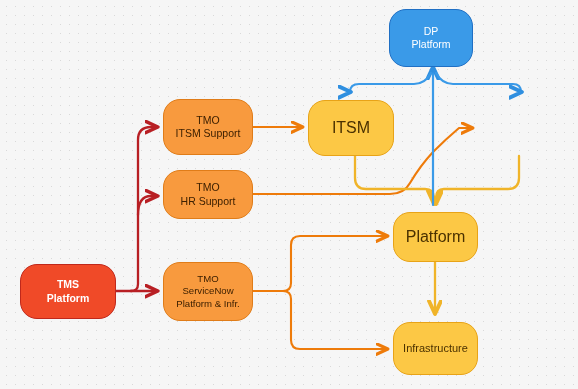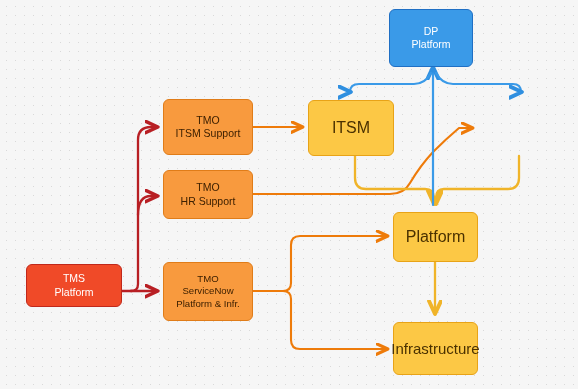--- a/index.html
+++ b/index.html
@@ -18,21 +18,21 @@
     background-position:2px 2px;
   }
   #edges{position:absolute;left:0;top:0;width:578px;height:389px;}
   .node{
     position:absolute;
     box-sizing:border-box;
     display:flex;
     flex-direction:column;
     align-items:center;
     justify-content:center;
-    border-radius:6px;
+    border-radius:17px;
     border-width:1.6px;
     border-style:solid;
     text-align:right;
     line-height:1.28;
     z-index:3;
   }
   .node .ln{display:block;white-space:nowrap;}
   .n-red{background:#f04a28;border-color:#c0281b;color:#ffffff;font-size:10.5px;}
   .n-orange{background:#f89a3e;border-color:#e07c18;color:#3d2000;font-size:10.5px;}
   .n-gold{background:#fcc845;border-color:#e8a317;color:#4a3100;font-size:16px;}
@@ -95,21 +95,21 @@
     <g fill="none" stroke="#3a9ae8" stroke-width="2.2" stroke-linecap="round" stroke-linejoin="round">
 
       <path d="M433,205 L433,80 Q433,70 433,68" marker-end="url(#ah-blue)"></path>
 
       <path d="M431,73 Q425,84 414,84 L359,84 Q350,84 350,92 L350,92" marker-end="url(#ah-blue)"></path>
 
       <path d="M436,73 Q442,84 453,84 L513,84 Q521,84 521,92 L521,92" marker-end="url(#ah-blue)"></path>
     </g>
   </svg>
 
-  <div class="node n-red" style="left:26px;top:264px;width:96px;height:43px;">
+  <div class="node n-red" style="left:20px;top:264px;width:96px;height:55px;font-weight:bold;">
     <span class="ln">TMS</span>
     <span class="ln">Platform</span>
   </div>
 
   <div class="node n-orange" style="left:163px;top:99px;width:90px;height:56px;">
     <span class="ln">TMO</span>
     <span class="ln">ITSM Support</span>
   </div>
 
   <div class="node n-orange" style="left:163px;top:170px;width:90px;height:49px;">
@@ -130,17 +130,17 @@
 
   <div class="node n-blue" style="left:389px;top:9px;width:84px;height:58px;">
     <span class="ln">DP</span>
     <span class="ln">Platform</span>
   </div>
 
   <div class="node n-gold" style="left:393px;top:212px;width:85px;height:50px;">
     <span class="ln">Platform</span>
   </div>
 
-  <div class="node n-gold" style="left:393px;top:322px;width:85px;height:53px;font-size:15px;">
+  <div class="node n-gold" style="left:393px;top:322px;width:85px;height:53px;font-size:11px;">
     <span class="ln">Infrastructure</span>
   </div>
 
 </div>
 
 </body></html>

